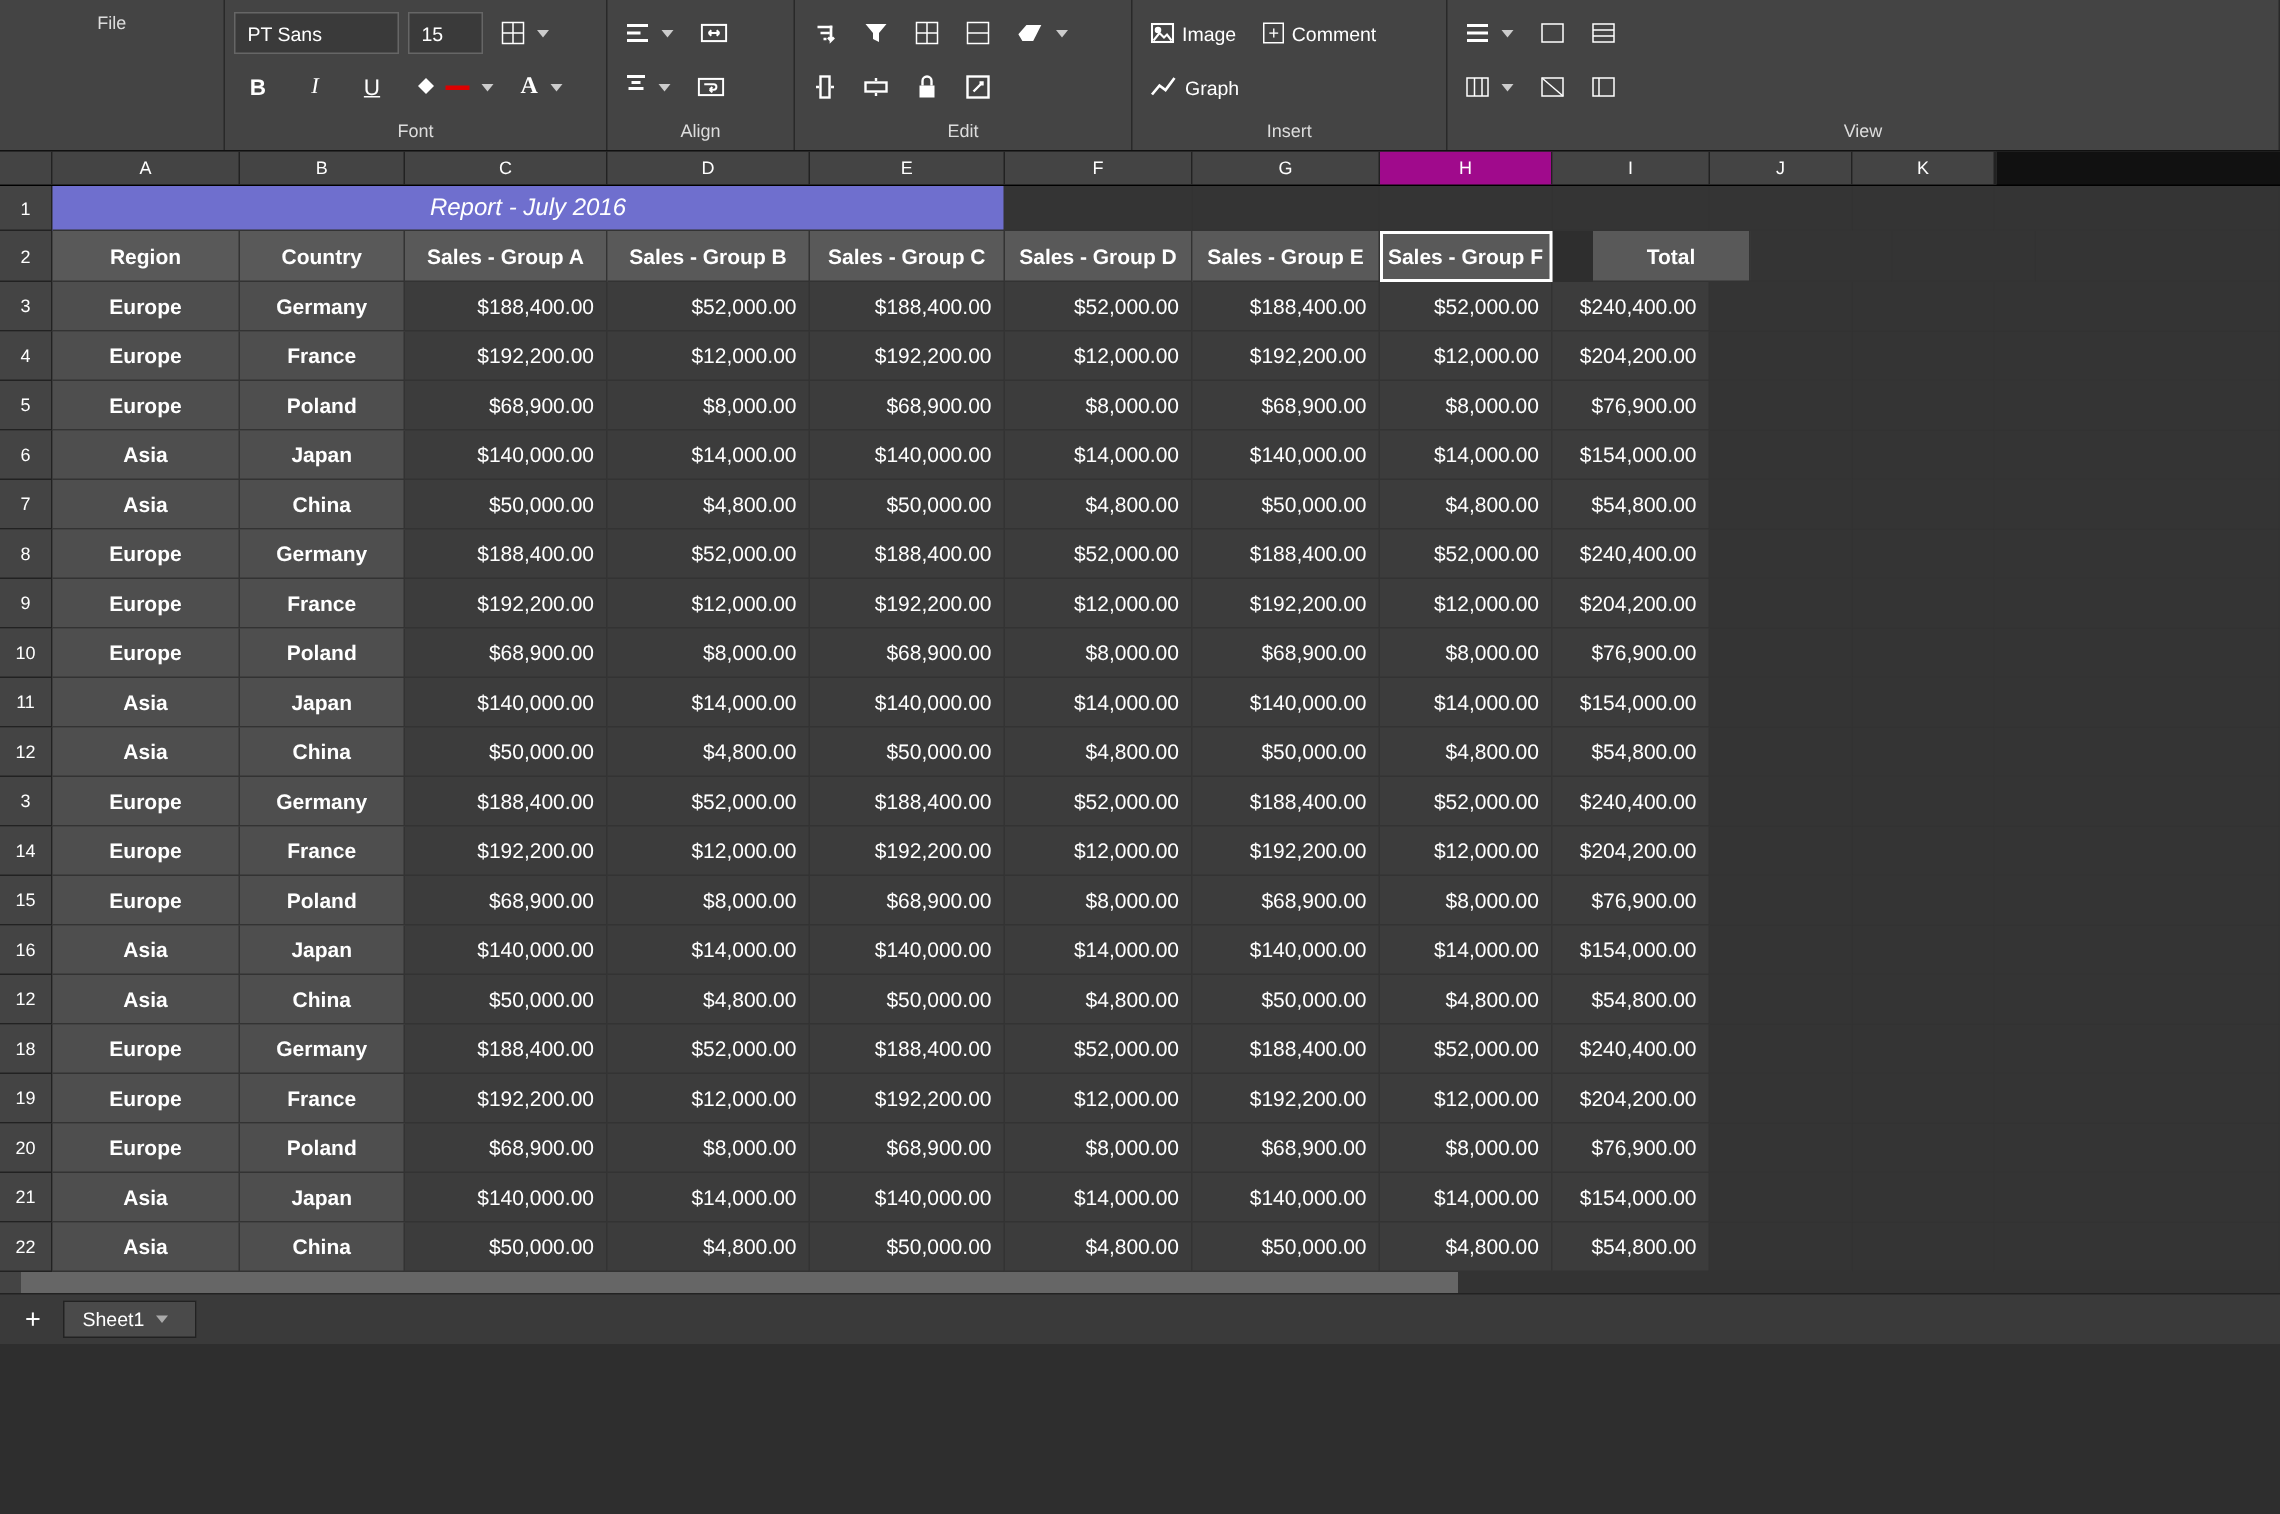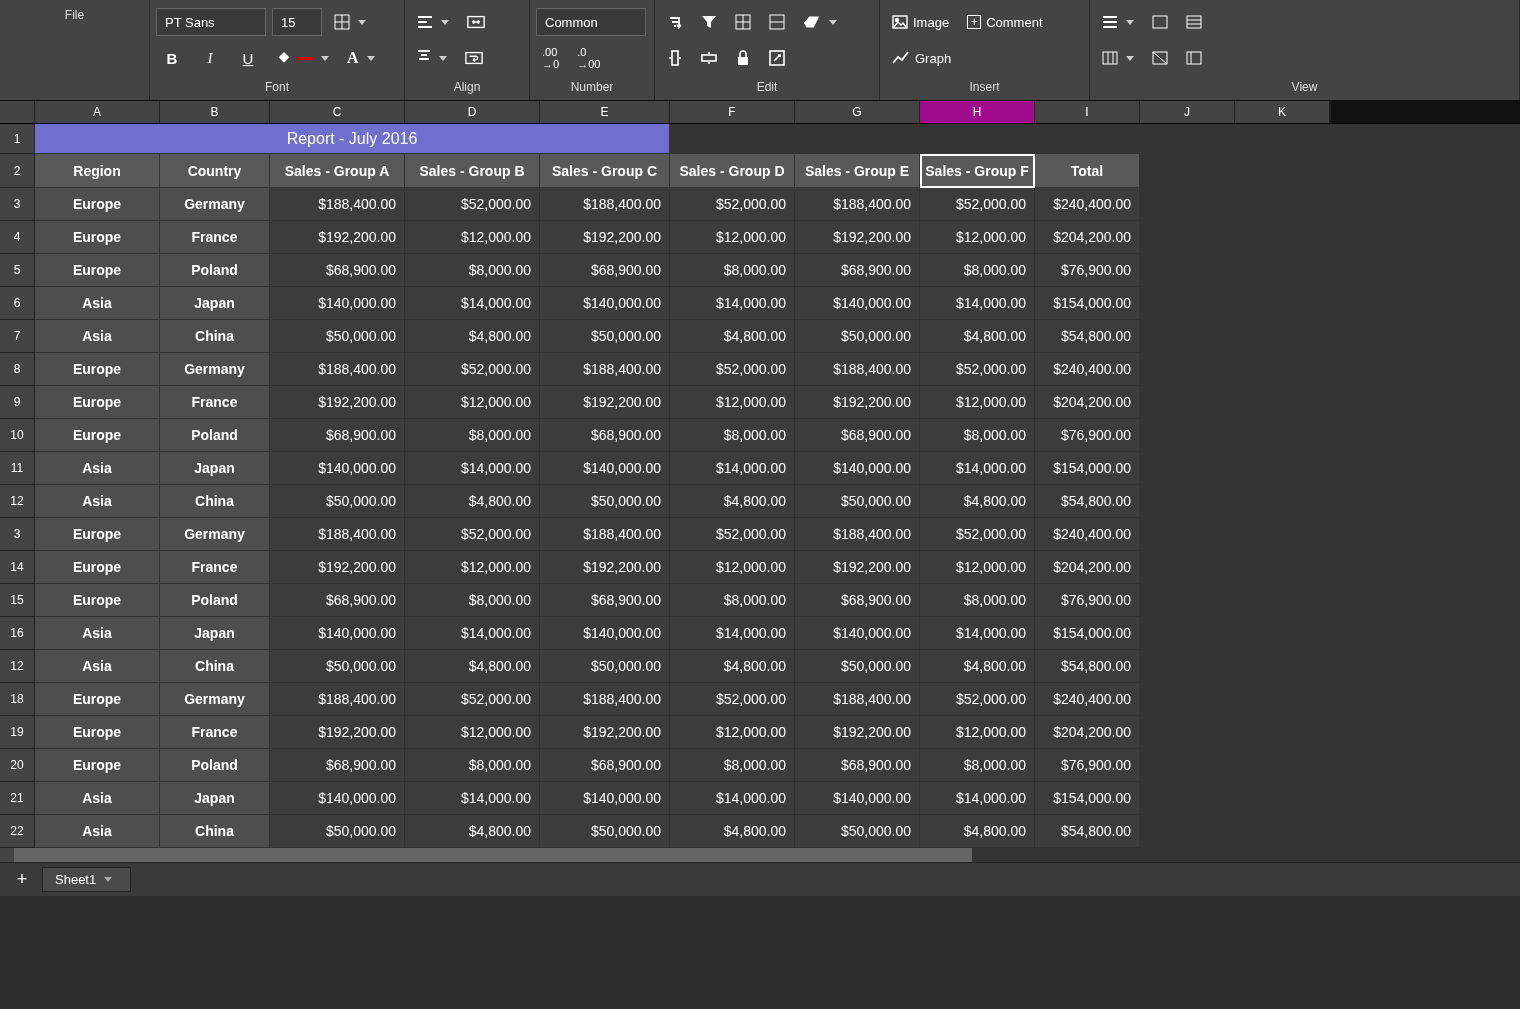--- a/index.html
+++ b/index.html
@@ -271,37 +271,20 @@
       <div class="btn">
           <svg width="18" height="14" viewBox="0 0 20 14" fill="none" stroke="#fff" stroke-width="1.5">
             <rect x="1" y="1" width="18" height="12"></rect>
             <path d="M5 5h7a2 2 0 010 4H9m0 0l2-2m-2 2l2 2"></path>
           </svg>
         </div>
     </div>
     <div class="ribbon-label">Align</div>
   </div>
 
-  <div class="ribbon-group" style="width:125px">
-    <div class="ribbon-row">
-      <div class="select-box" style="width:110px;justify-content:space-between">
-          <span>Common</span>
-          <span class="caret"></span>
-        </div>
-    </div>
-    <div class="ribbon-row">
-      <div class="btn">
-          <span style="font-size:11px">.00<br>→0</span>
-        </div>
-      <div class="btn">
-          <span style="font-size:11px">.0<br>→00</span>
-        </div>
-    </div>
-    <div class="ribbon-label">Number</div>
-  </div>
 
   <div class="ribbon-group" style="width:225px">
     <div class="ribbon-row">
       <div class="btn">
           <svg width="16" height="16" viewBox="0 0 16 16" stroke="#fff" stroke-width="1.8" fill="none">
             <path d="M3 4h10M5 8h6M7 12h2M12 3v10l2-2M12 13l-2-2"></path>
           </svg>
         </div>
       <div class="btn">
           <svg width="16" height="16" viewBox="0 0 16 16" fill="#fff">
@@ -441,40 +424,40 @@
         <div class="col-h selected" style="width: 115px;">H</div>
         <div class="col-h" style="width: 105px;">I</div>
         <div class="col-h" style="width: 95px;">J</div>
         <div class="col-h" style="width: 95px;">K</div>
         <div class="col-h" style="flex: 1 1 0%;"></div>
       </div>
   </div>
   <div class="rows" id="rows">
       <div class="row">
         <div class="row-h" style="height: 30px;">1</div>
-        <div class="cell titlecell" style="width: 635px; height: 30px;">Report - July 2016</div>
+        <div class="cell titlecell" style="width: 635px; height: 30px; font-style: italic;">Report - July 2016</div>
         <div class="cell emptycell" style="width: 125px; height: 30px;"></div>
         <div class="cell emptycell" style="width: 125px; height: 30px;"></div>
         <div class="cell emptycell" style="width: 115px; height: 30px;"></div>
         <div class="cell emptycell" style="width: 105px; height: 30px;"></div>
         <div class="cell emptycell" style="width: 95px; height: 30px;"></div>
         <div class="cell emptycell" style="width: 95px; height: 30px;"></div>
         <div class="cell emptycell" style="flex: 1 1 0%; height: 30px;"></div>
       </div>
       <div class="row">
         <div class="row-h" style="height: 34px;">2</div>
         <div class="cell headercell" style="width: 125px; height: 34px;">Region</div>
         <div class="cell headercell" style="width: 110px; height: 34px;">Country</div>
         <div class="cell headercell" style="width: 135px; height: 34px;">Sales - Group A</div>
         <div class="cell headercell" style="width: 135px; height: 34px;">Sales - Group B</div>
         <div class="cell headercell" style="width: 130px; height: 34px;">Sales - Group C</div>
         <div class="cell headercell" style="width: 125px; height: 34px;">Sales - Group D</div>
         <div class="cell headercell" style="width: 125px; height: 34px;">Sales - Group E</div>
         <div class="cell headercell active-cell" style="width: 115px; height: 34px;">Sales - Group F</div>
-        <div class="cell headercell" style="width: 105px; height: 34px;">Total</div>
+        <div class="cell headercell" style="width: 105px; height: 34px; margin-left: 27px;">Total</div>
         <div class="cell emptycell" style="width: 95px; height: 34px;"></div>
         <div class="cell emptycell" style="width: 95px; height: 34px;"></div>
         <div class="cell emptycell" style="flex: 1 1 0%; height: 34px;"></div>
       </div>
       <div class="row">
         <div class="row-h" style="height: 33px;">3</div>
         <div class="cell stripecell" style="width: 125px; height: 33px;">Europe</div>
         <div class="cell stripecell" style="width: 110px; height: 33px;">Germany</div>
         <div class="cell datacell" style="width: 135px; height: 33px;">$188,400.00</div>
         <div class="cell datacell" style="width: 135px; height: 33px;">$52,000.00</div>

